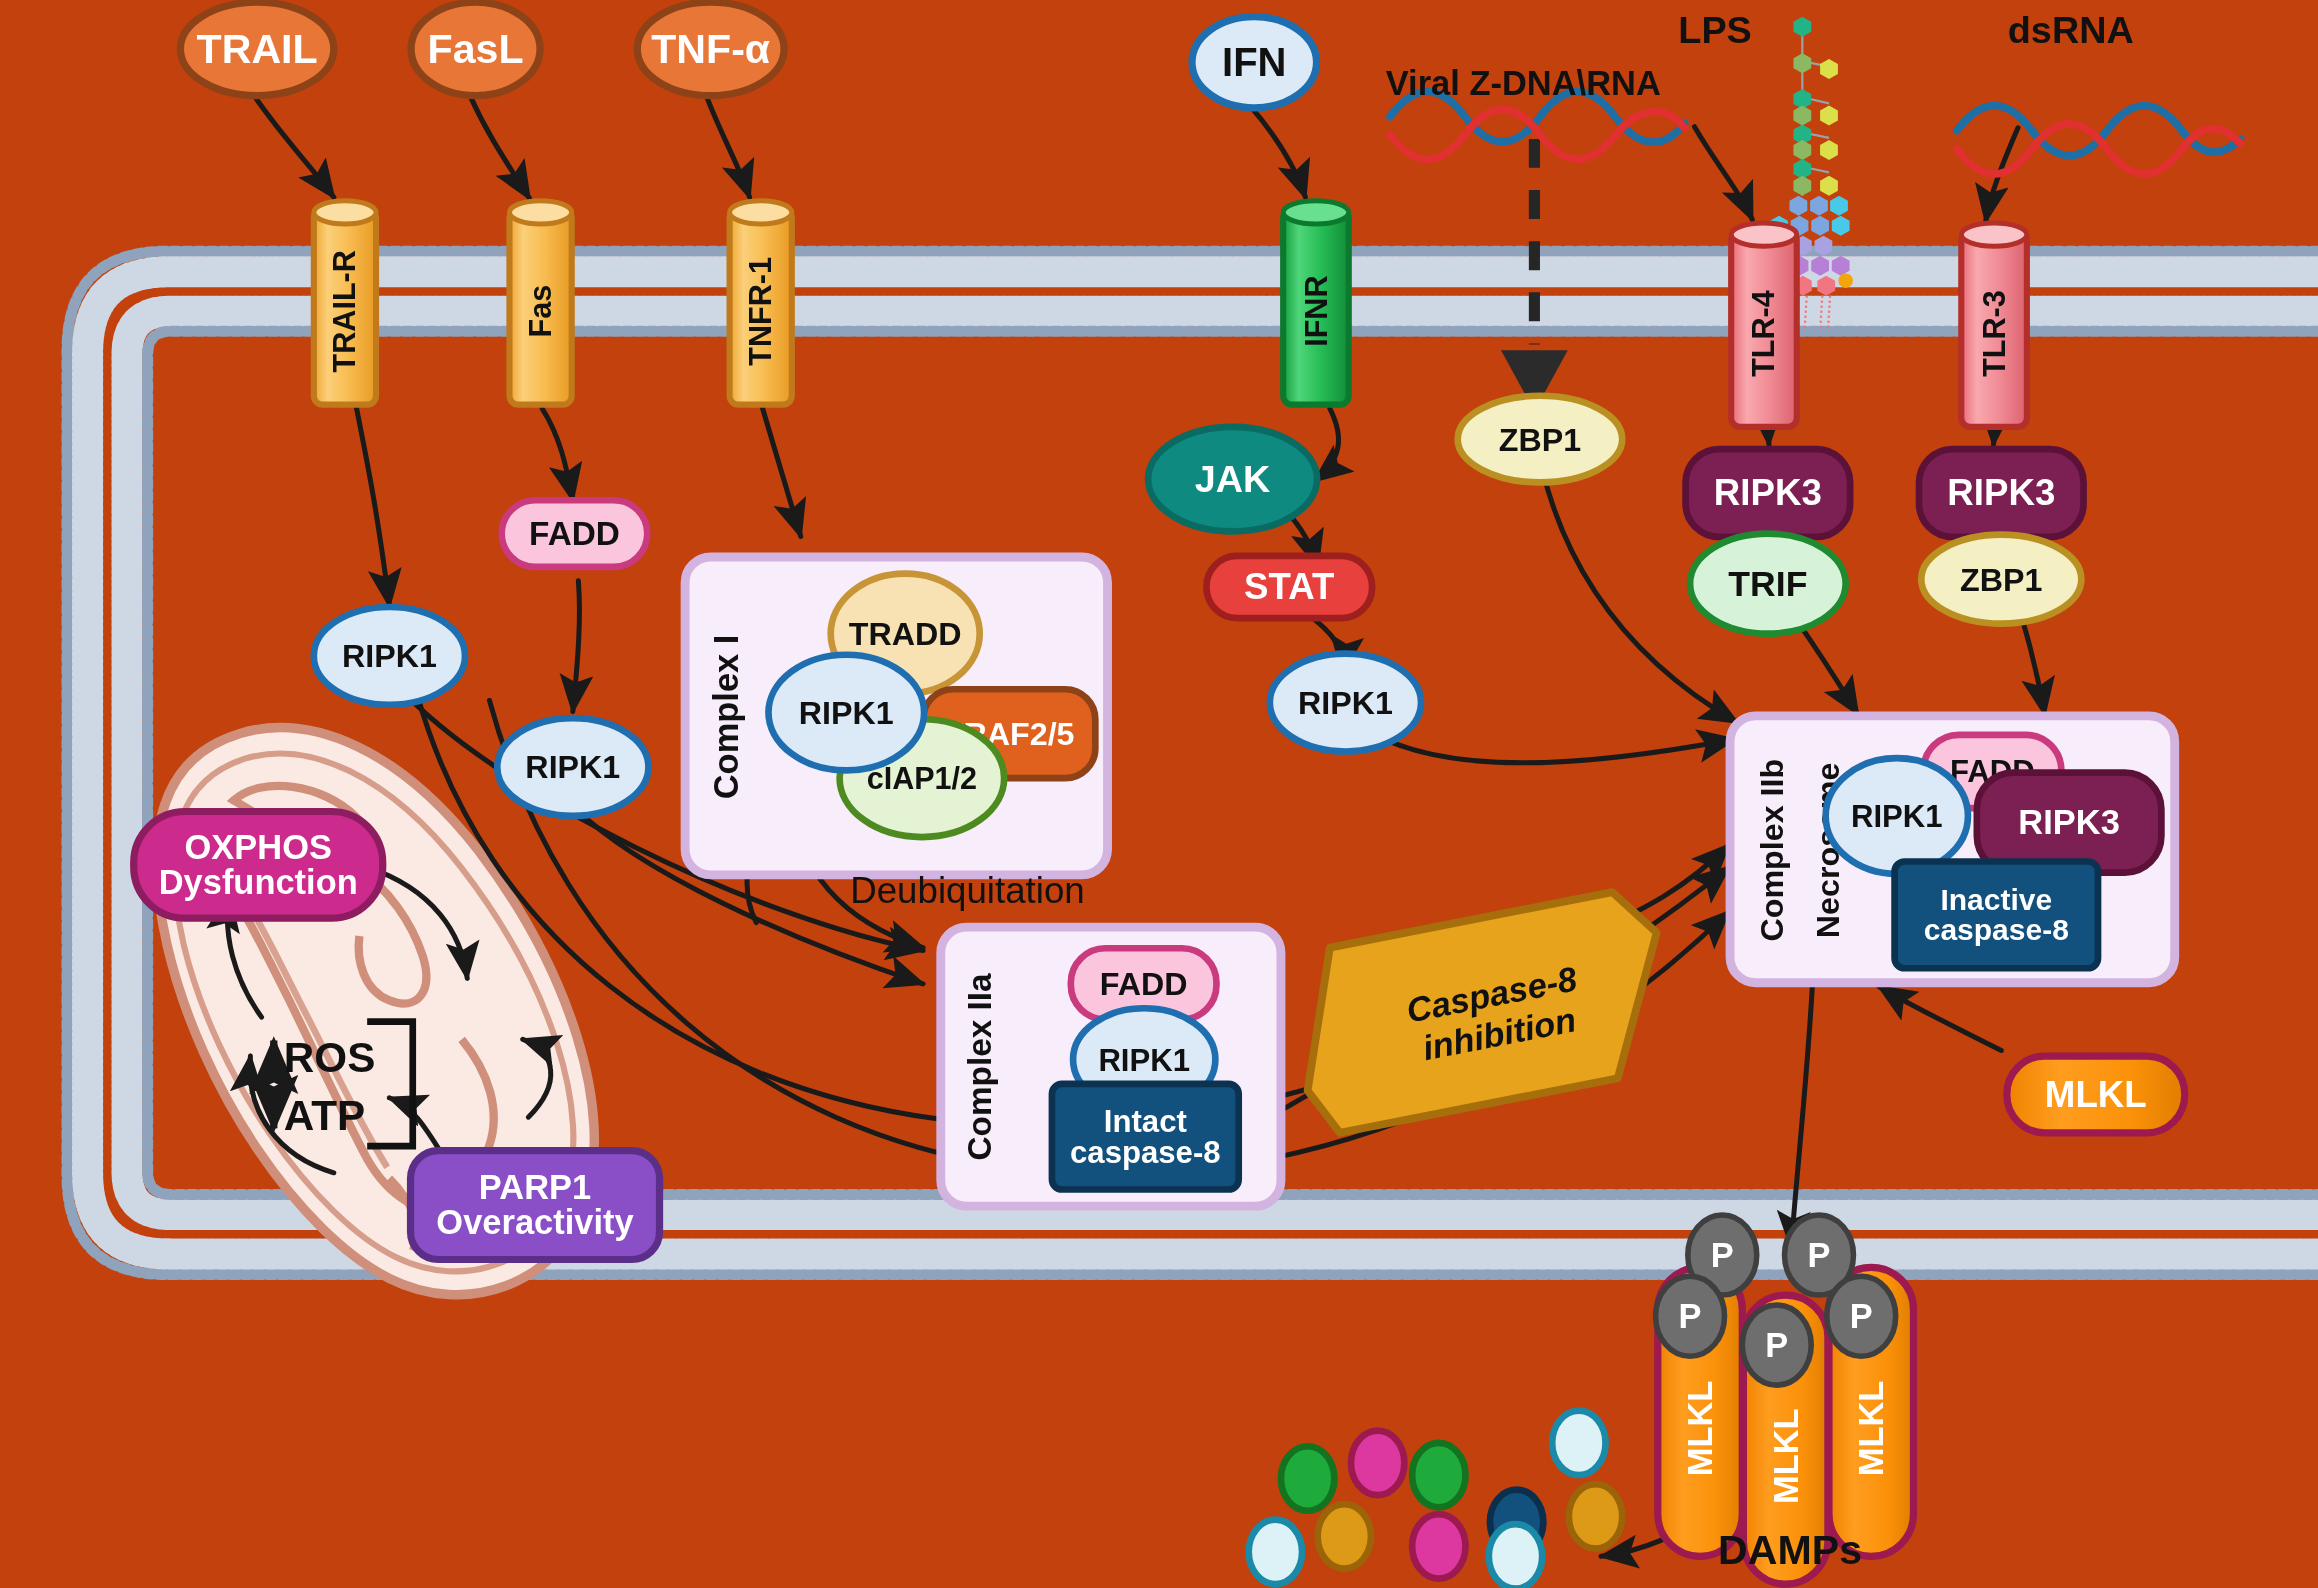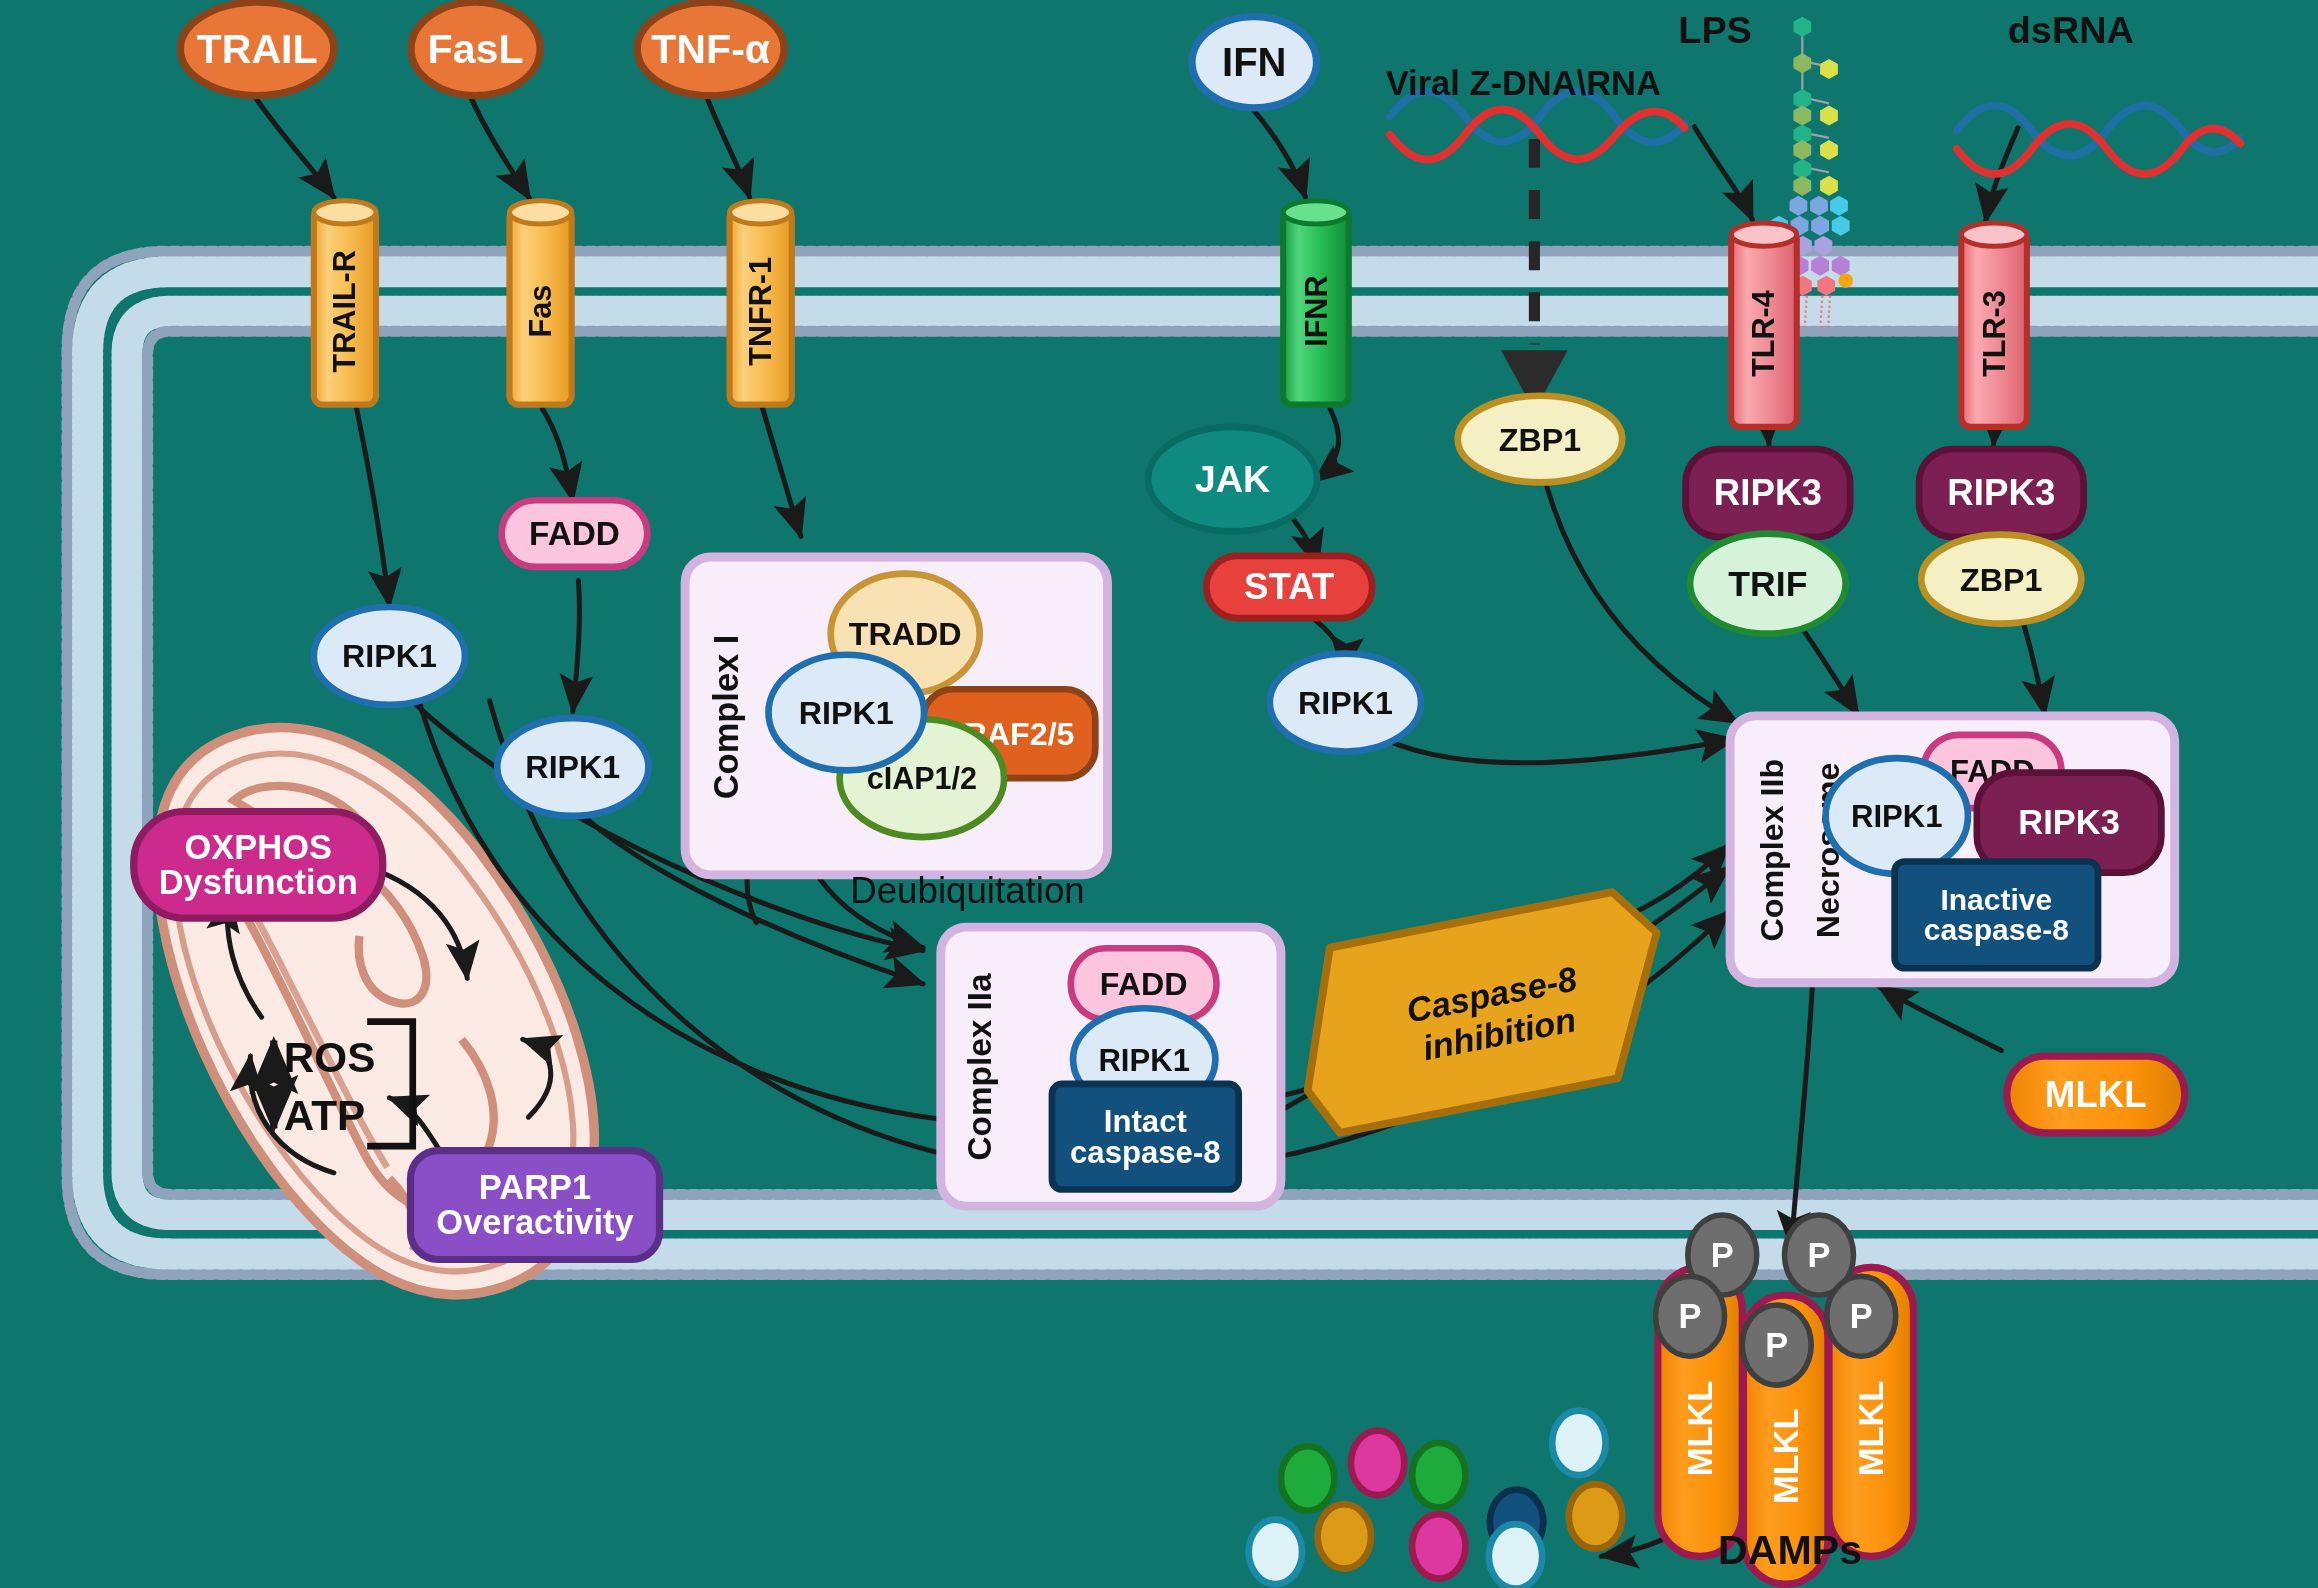--- a/index.html
+++ b/index.html
@@ -1,18 +1,18 @@
 <!DOCTYPE html>
 <html style="font-size:9px"><head>
 <meta charset="utf-8">
 <title>Necroptosis Signaling Pathway</title>
 <style>
   html,body{margin:0;padding:0;background:#ffffff;}
   body{font-family:"Liberation Sans", sans-serif;}
-  #root{position:relative;width:2319px;height:1588px;background:#0f766e;overflow:hidden;text-decoration:underline;}
+  #root{position:relative;width:2319px;height:1588px;background:#c2410c;overflow:hidden;text-decoration:underline;}
   svg{position:absolute;top:0;left:0;width:2319px;height:1588px;}
   .nolayout{pointer-events:none;}
 
   
   .nodelbl{
     display:flex;align-items:center;justify-content:center;
     width:100%;height:100%;
     text-align:center;line-height:1.02;
     font-family:"Liberation Sans", sans-serif;
     font-weight:bold;

